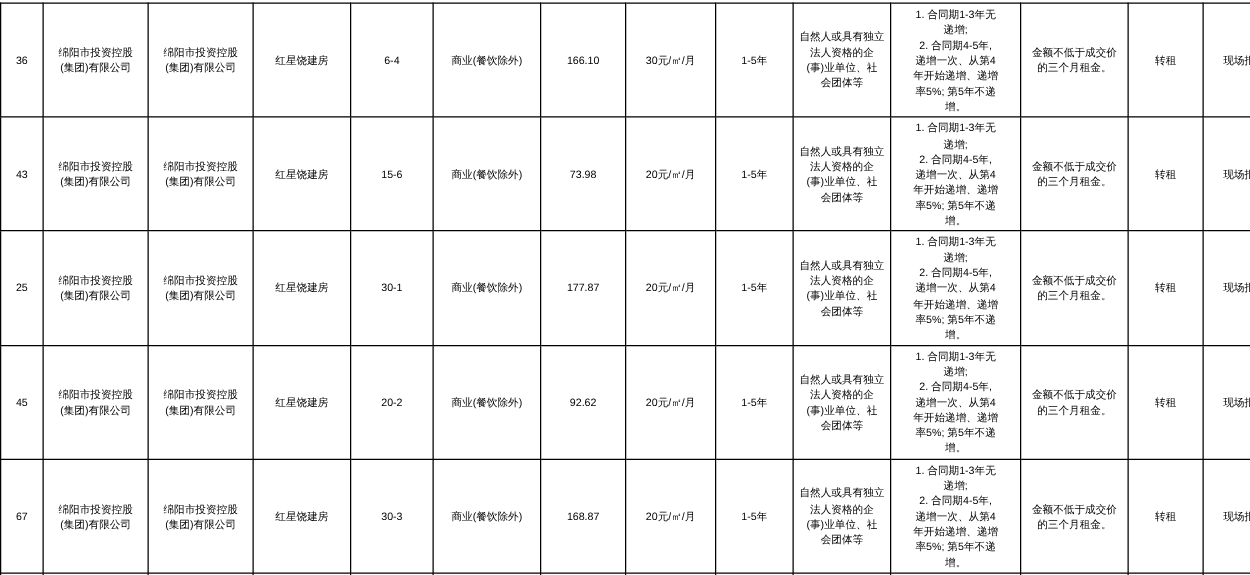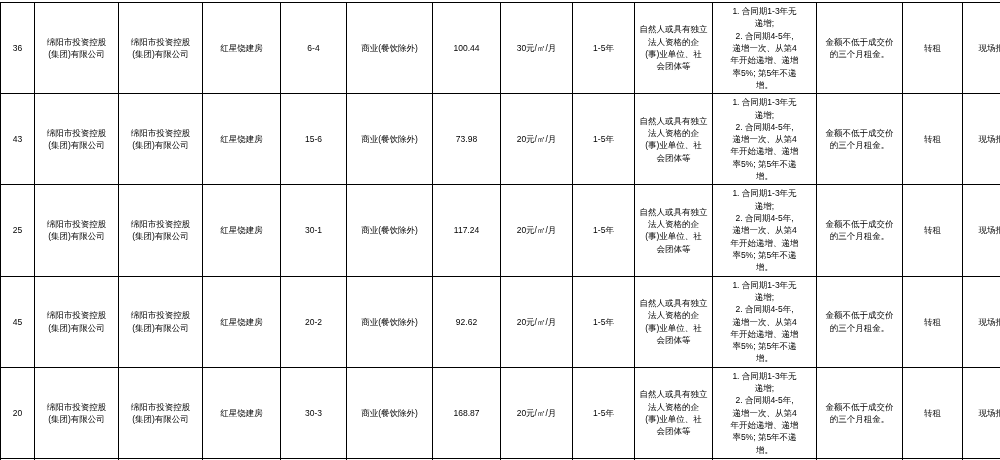--- a/index.html
+++ b/index.html
@@ -114,21 +114,21 @@
           </td>
           <td class="agent">
             <div class="cell-lines">
               <span>绵阳市投资控股</span>
               <span>(集团)有限公司</span>
             </div>
           </td>
           <td class="proj">红星饶建房</td>
           <td class="unit">6-4</td>
           <td class="use">商业(餐饮除外)</td>
-          <td class="area">100.44</td>
+          <td class="area">166.10</td>
           <td class="price">30元/㎡/月</td>
           <td class="term">1-5年</td>
           <td class="cond">
             <div class="cell-lines">
               <span>自然人或具有独立</span>
               <span>法人资格的企</span>
               <span>(事)业单位、社</span>
               <span>会团体等</span>
             </div>
           </td>
@@ -210,21 +210,21 @@
           </td>
           <td class="agent">
             <div class="cell-lines">
               <span>绵阳市投资控股</span>
               <span>(集团)有限公司</span>
             </div>
           </td>
           <td class="proj">红星饶建房</td>
           <td class="unit">30-1</td>
           <td class="use">商业(餐饮除外)</td>
-          <td class="area">117.24</td>
+          <td class="area">177.87</td>
           <td class="price">20元/㎡/月</td>
           <td class="term">1-5年</td>
           <td class="cond">
             <div class="cell-lines">
               <span>自然人或具有独立</span>
               <span>法人资格的企</span>
               <span>(事)业单位、社</span>
               <span>会团体等</span>
             </div>
           </td>
@@ -290,21 +290,21 @@
           <td class="dep">
             <div class="cell-lines">
               <span>金额不低于成交价</span>
               <span>的三个月租金。</span>
             </div>
           </td>
           <td class="other">转租</td>
           <td class="way">现场报名</td>
         </tr>
         <tr>
-          <td class="idx">20</td>
+          <td class="idx">67</td>
           <td class="owner">
             <div class="cell-lines">
               <span>绵阳市投资控股</span>
               <span>(集团)有限公司</span>
             </div>
           </td>
           <td class="agent">
             <div class="cell-lines">
               <span>绵阳市投资控股</span>
               <span>(集团)有限公司</span>

